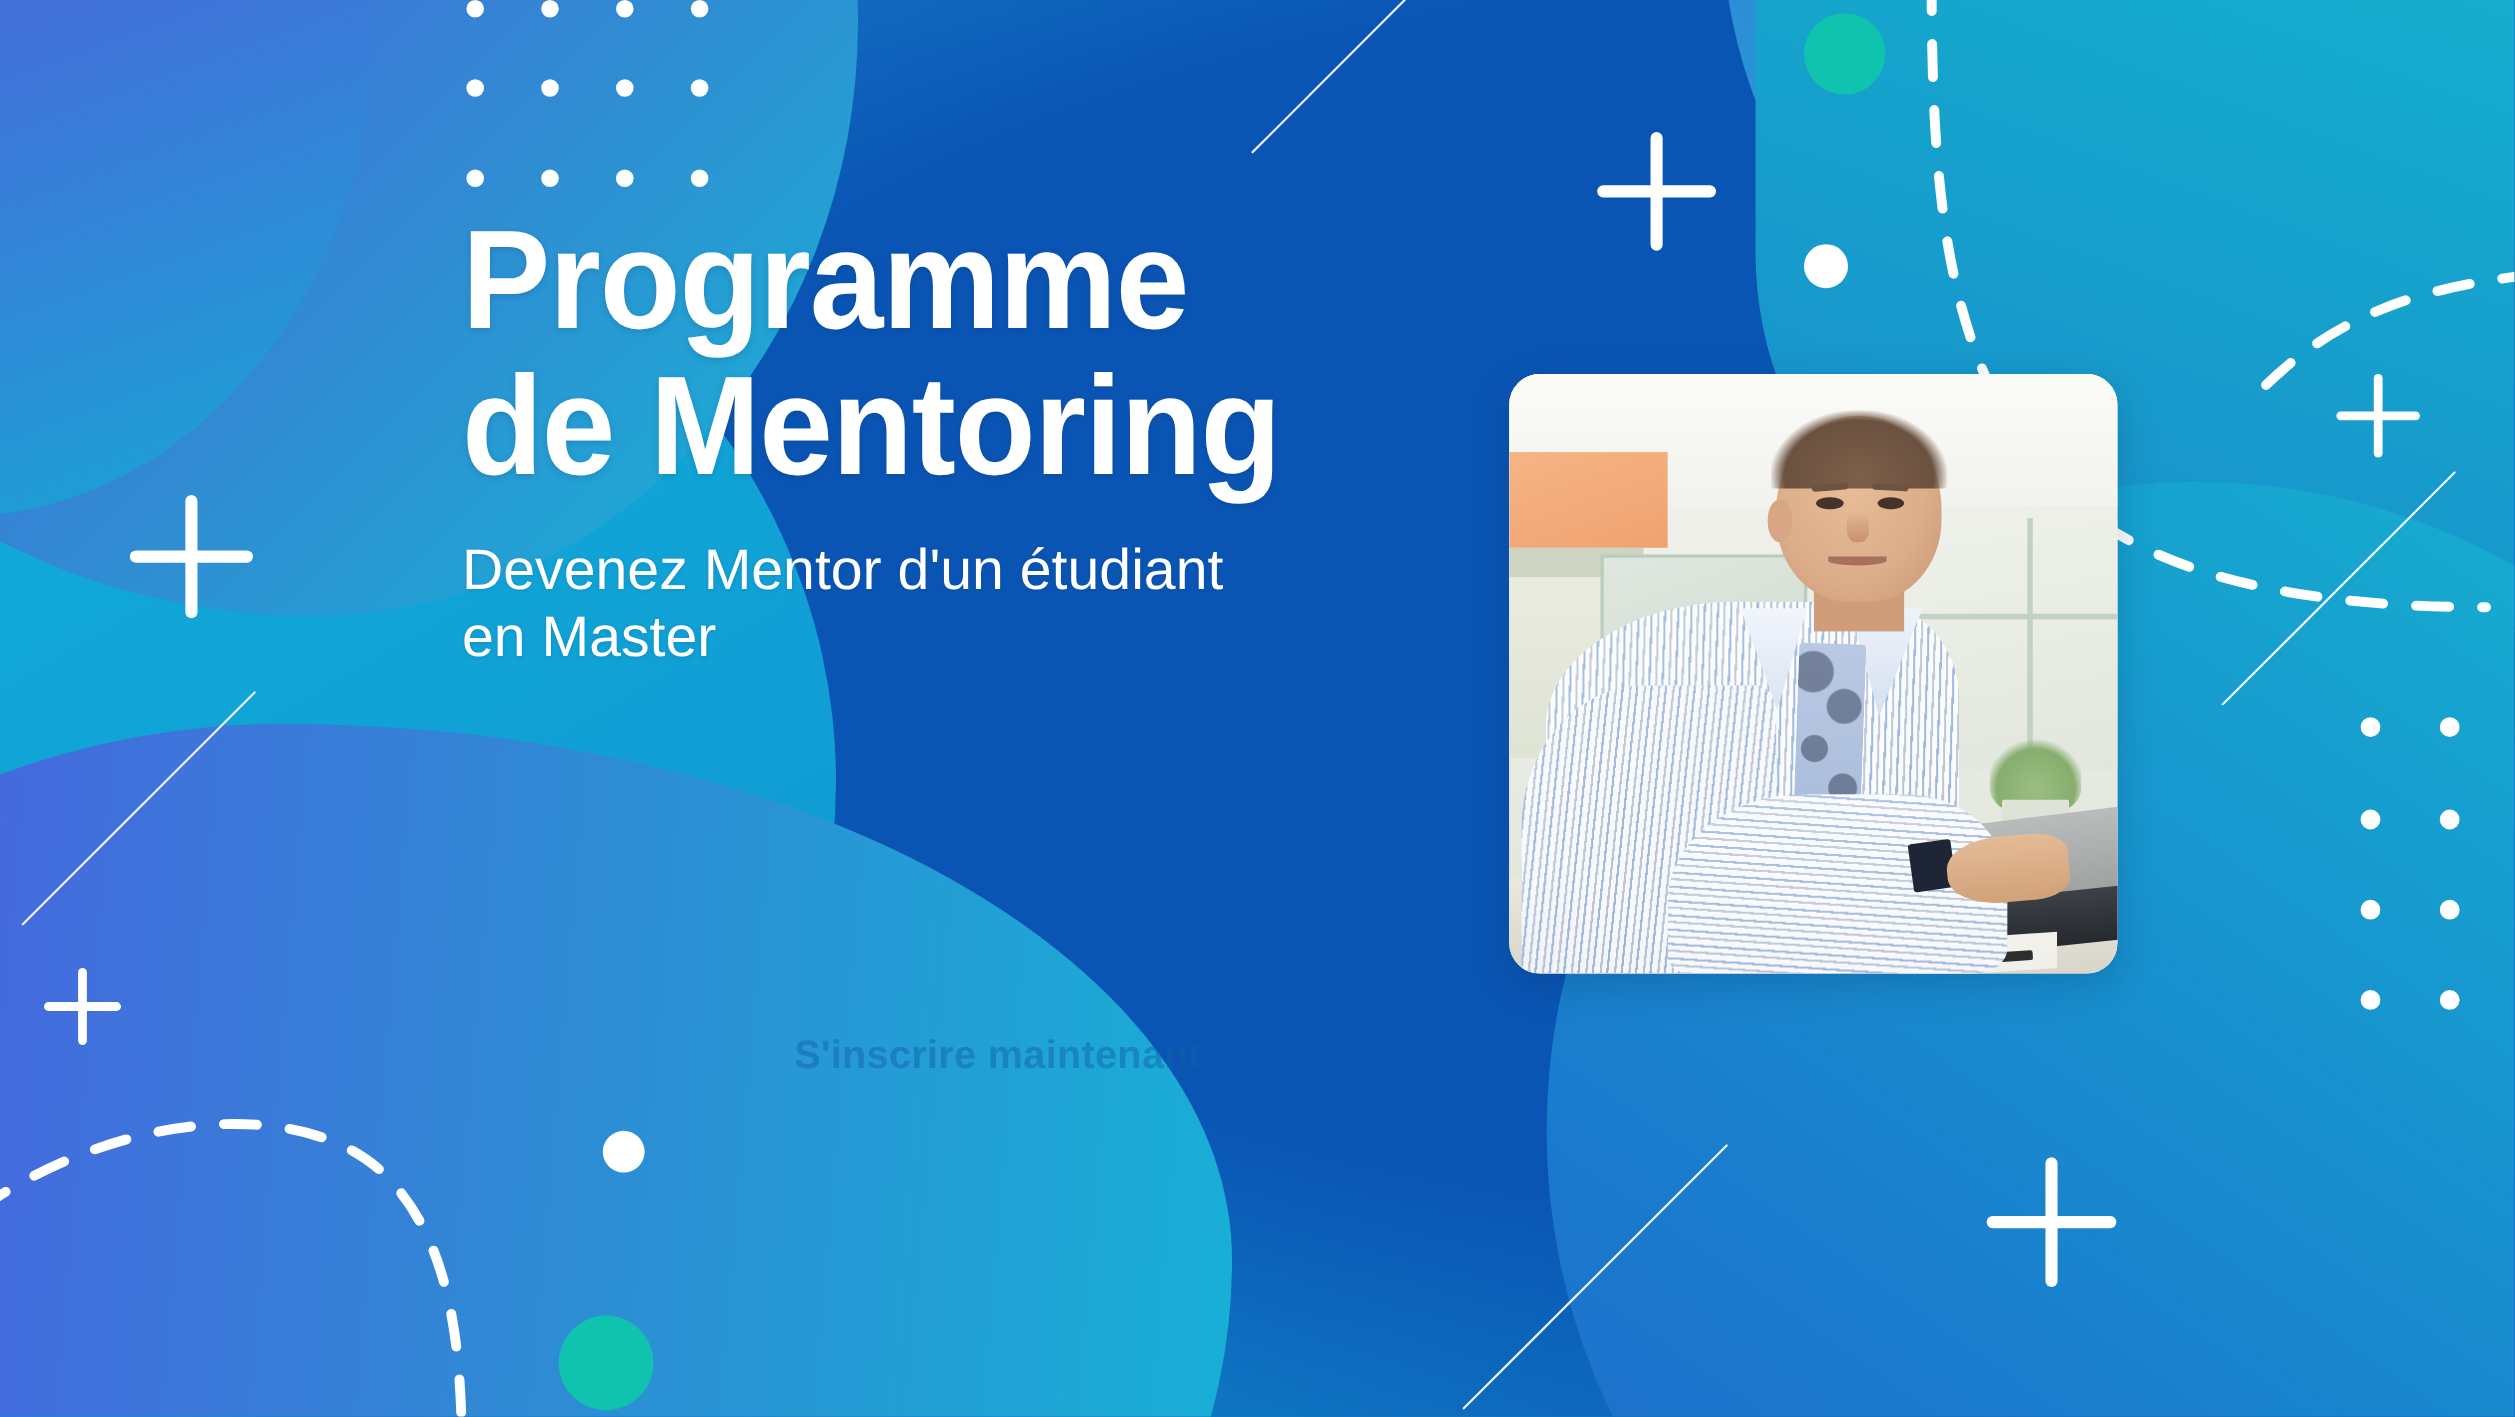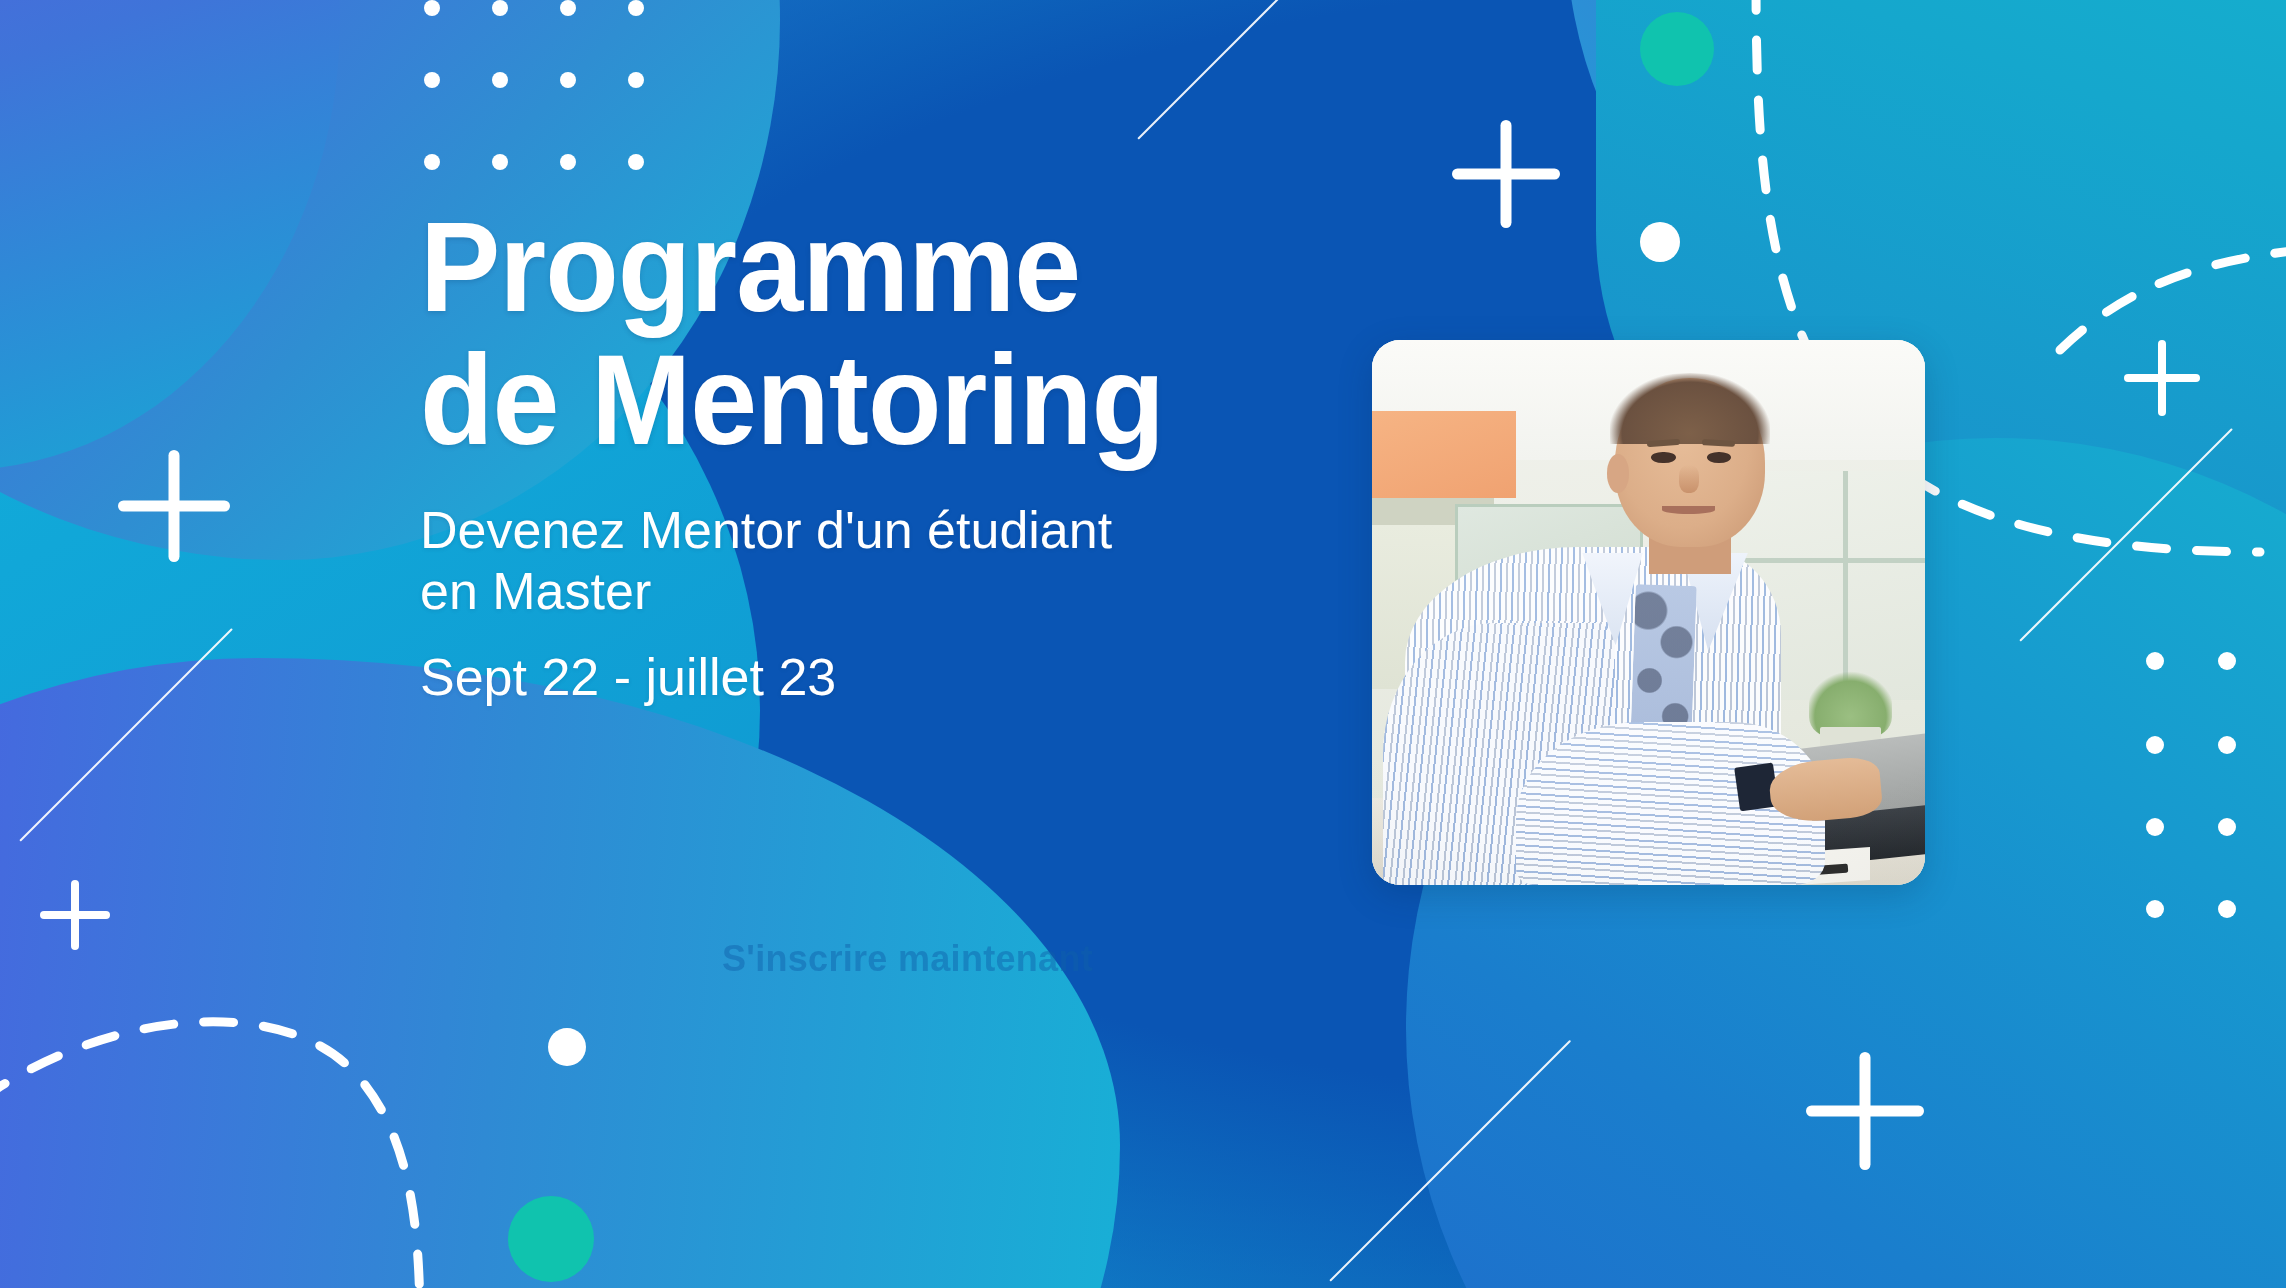--- a/index.html
+++ b/index.html
@@ -100,21 +100,21 @@
   .diag {
     position:absolute; height:2px; background:rgba(255,255,255,.92);
     transform-origin:left center; border-radius:2px;
   }
 
   .dash-svg { position:absolute; overflow:visible; }
   .dash-svg path { fill:none; stroke:#ffffff; stroke-width:9; stroke-linecap:round; }
 
   
   .content {
-    position:absolute; left:420px; top:200px; width:900px; z-index:40;
+    position:absolute; left:420px; top:188px; width:900px; z-index:40;
   }
   .headline {
     color:#ffffff;
     font-family:"Liberation Sans Narrow","Liberation Sans", sans-serif;
     font-weight:bold;
     font-size:128px;
     line-height:1.04;
     letter-spacing:-1px;
     transform:scaleX(.94);
     transform-origin:left top;
@@ -410,21 +410,20 @@
   <div class="plus thin" style="left:40px; top:880px; width:70px; height:70px;"></div>
   <div class="plus" style="left:1452px; top:120px; width:108px; height:108px;"></div>
   <div class="plus thin" style="left:2124px; top:340px; width:76px; height:76px;"></div>
   <div class="plus" style="left:1806px; top:1052px; width:118px; height:118px;"></div>
 
   <div class="content">
     <h1 class="headline">Programme
 de Mentoring</h1>
     <p class="subtitle">Devenez Mentor d'un étudiant
 en Master</p>
-    <p class="dates">Sept 22 - juillet 23</p>
   </div>
 
   <div class="cta">S'inscrire maintenant</div>
 
   <div class="photo-card">
     <div class="photo" role="img" aria-label="Mentor souriant travaillant sur un ordinateur portable dans un bureau">
       <div class="ph-wall"></div>
       <div class="ph-ceiling"></div>
       <div class="ph-orange"></div>
       <div class="ph-orange2"></div>

